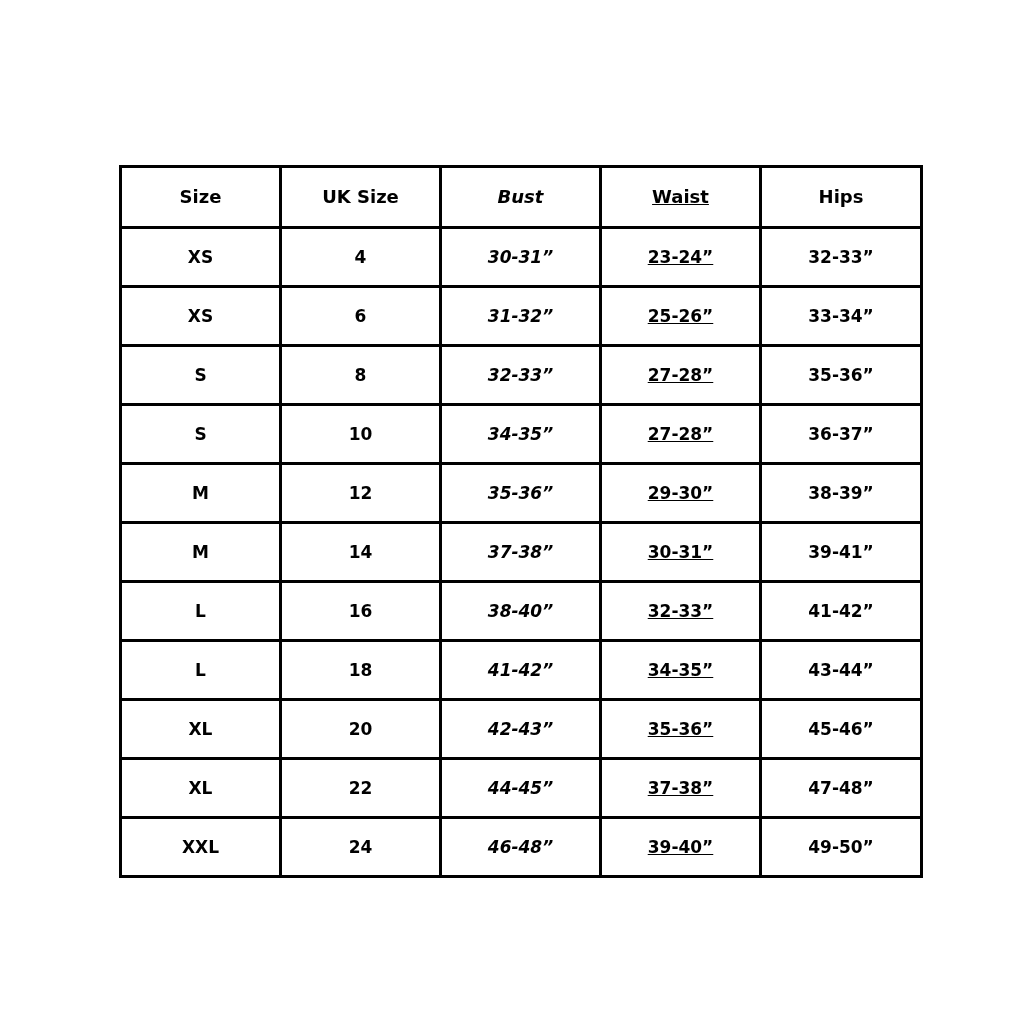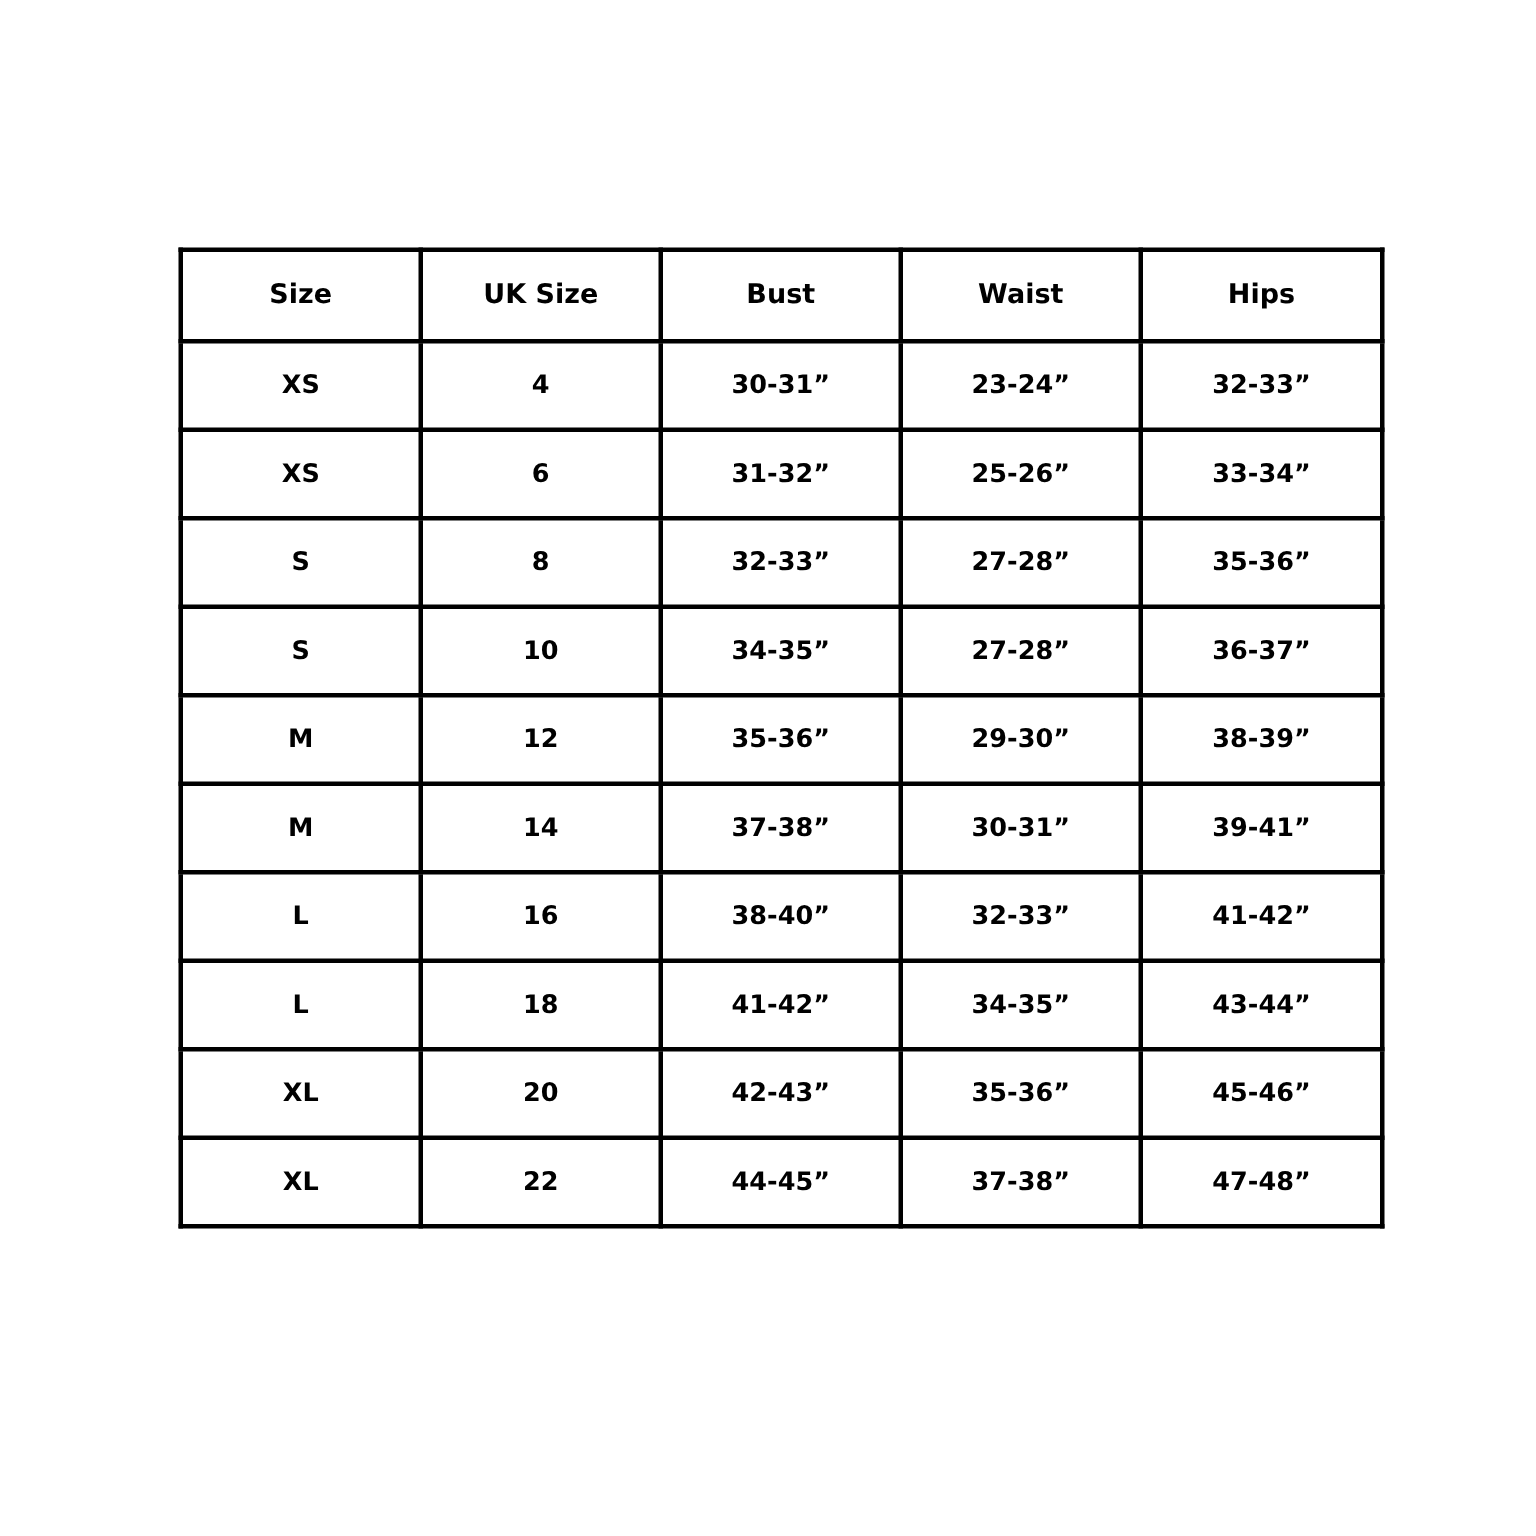--- a/index.html
+++ b/index.html
@@ -53,23 +53,23 @@
   }
   table.size-chart th {
     font-size: 18px;
     height: 58px;
   }
   table.size-chart td.col-size,
   table.size-chart th.col-size { width: 157px; }
   table.size-chart td.col-uk,
   table.size-chart th.col-uk { width: 157px; }
   table.size-chart td.col-bust,
-  table.size-chart th.col-bust { width: 157px; }
+  table.size-chart th.col-bust { width: 157px; font-style: italic; }
   table.size-chart td.col-waist,
-  table.size-chart th.col-waist { width: 157px; }
+  table.size-chart th.col-waist { width: 157px; text-decoration: underline; }
   table.size-chart td.col-hips,
   table.size-chart th.col-hips { width: 158px; }
 </style>
 </head>
 <body>
 
 <div class="page">
 
 
   <div class="table-wrap">
@@ -147,17 +147,24 @@
           <td class="col-waist">35-36”</td>
           <td class="col-hips">45-46”</td>
         </tr>
         <tr>
           <td class="col-size">XL</td>
           <td class="col-uk">22</td>
           <td class="col-bust">44-45”</td>
           <td class="col-waist">37-38”</td>
           <td class="col-hips">47-48”</td>
         </tr>
+        <tr>
+          <td class="col-size">XXL</td>
+          <td class="col-uk">24</td>
+          <td class="col-bust">46-48”</td>
+          <td class="col-waist">39-40”</td>
+          <td class="col-hips">49-50”</td>
+        </tr>
       </tbody>
     </table>
   </div>
 
 </div>
 
 </body></html>

